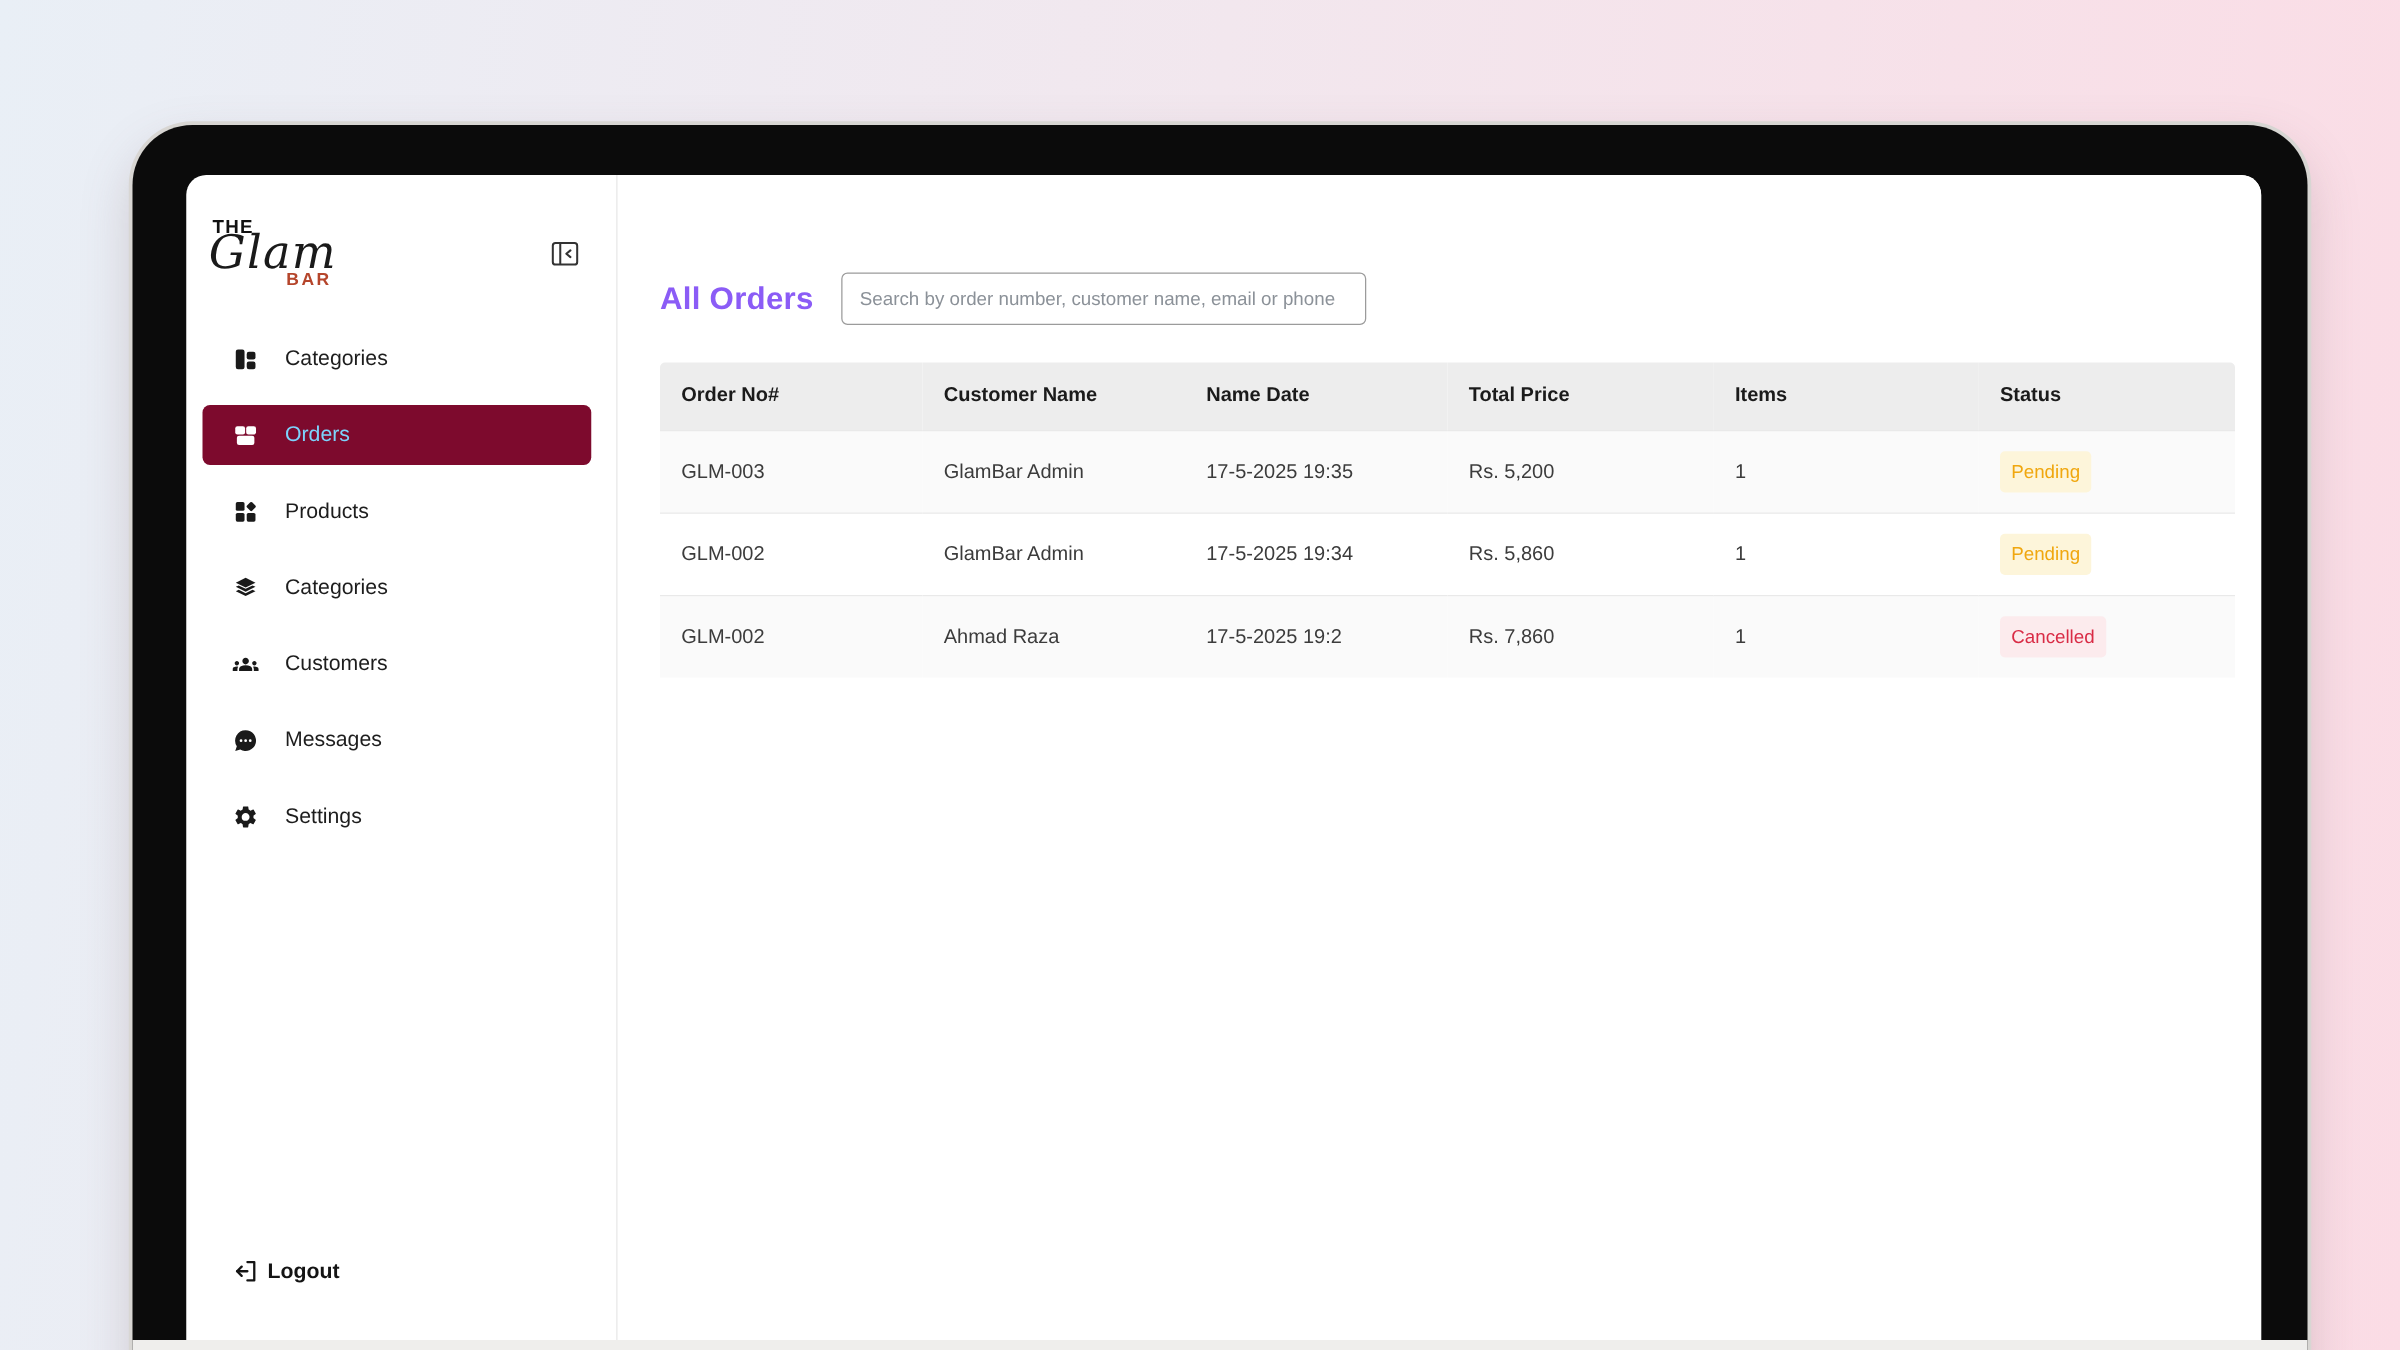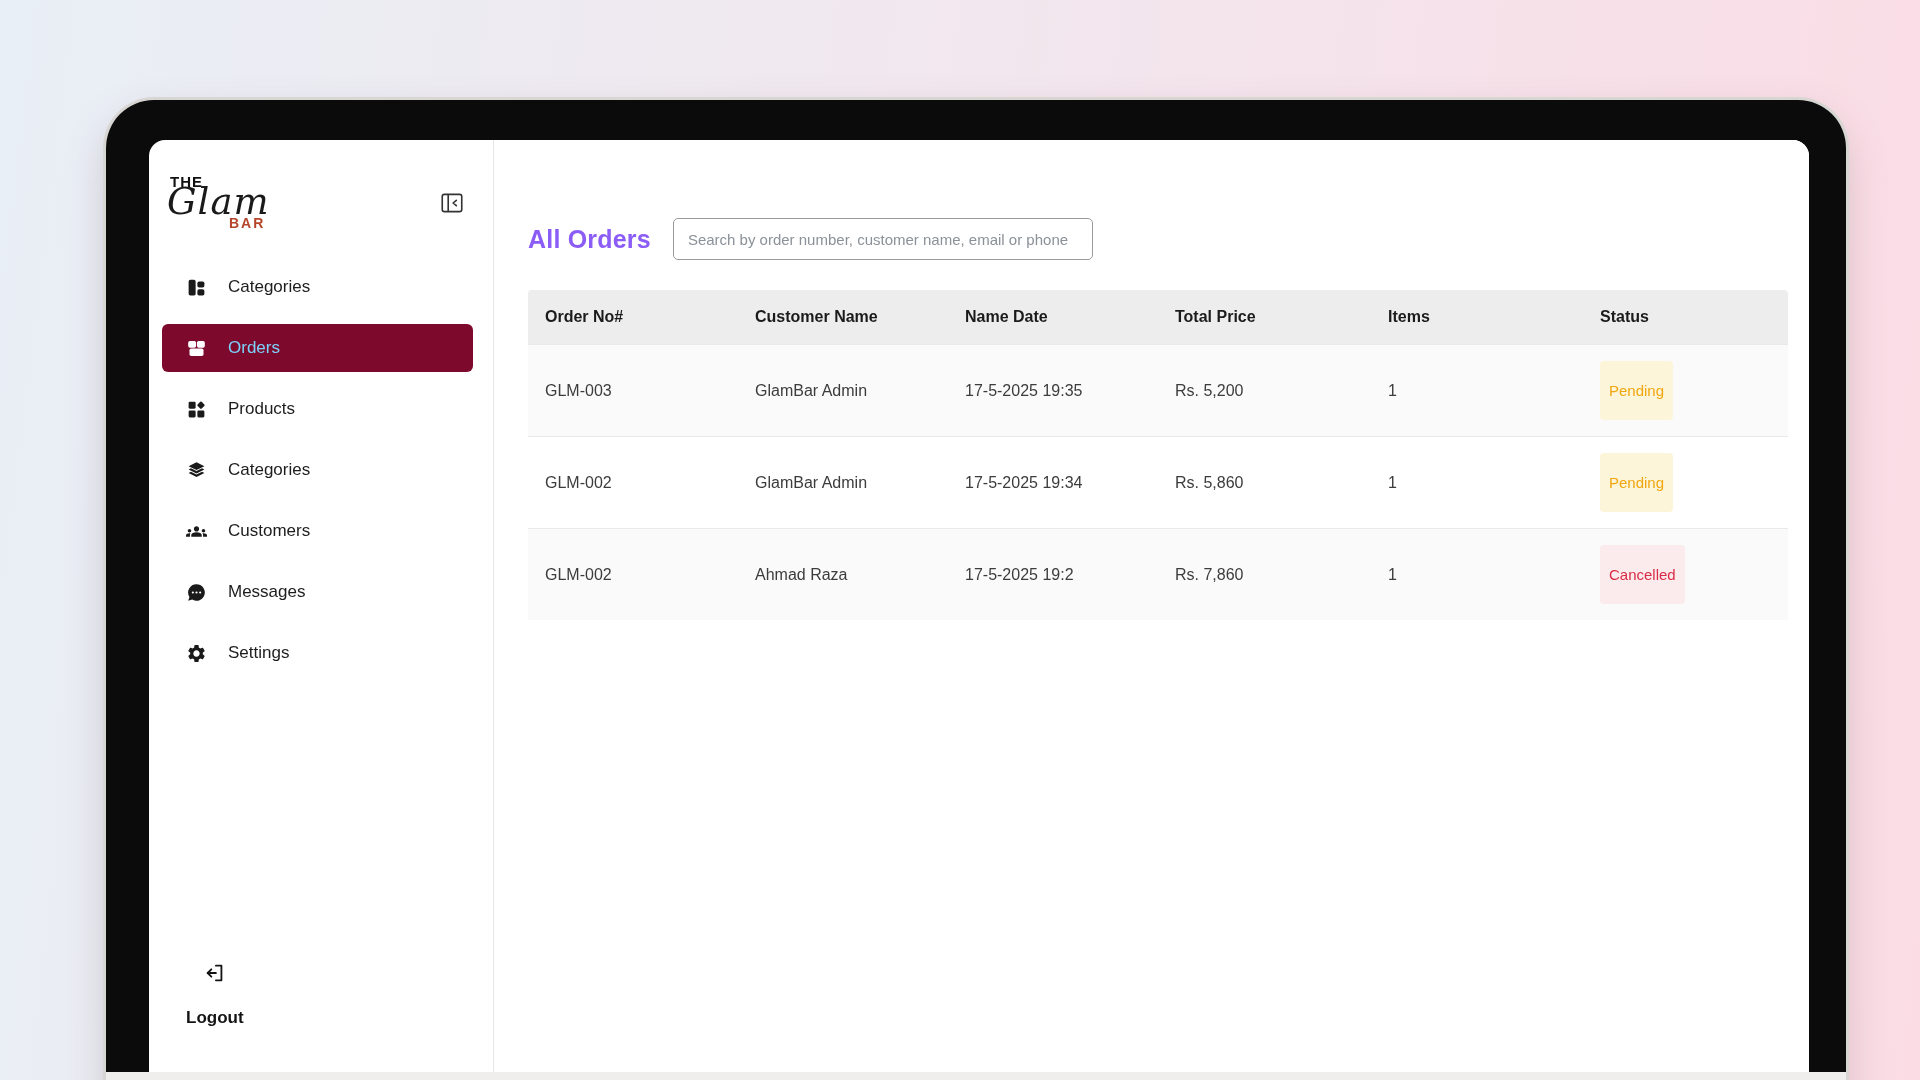--- a/index.html
+++ b/index.html
@@ -48,22 +48,22 @@
   .nav-item {
     display:flex; align-items:center; gap:21px;
     height:48px; margin:0 20px 13px 13px; padding-left:24px;
     border-radius:6px; cursor:pointer;
     font-size:17px; font-weight:500; color:#1d1d1d;
   }
   .nav-item .ic { width:21px; height:21px; display:inline-flex; }
   .nav-item.active { background:#7d0a2d; color:#7dd3fc; }
   .logout {
     margin-top:auto; margin-bottom:52px; margin-left:37px;
-    display:flex; align-items:center; gap:24px; cursor:pointer;
-    font-size:17px; font-weight:700; color:#141414; width:fit-content;flex-direction:column;
+    display:flex; align-items:center; gap:6px; cursor:pointer;
+    font-size:17px; font-weight:700; color:#141414; width:fit-content;
   }
 
   
   .main { flex:1; padding:78px 0 0 34px; background:#ffffff; overflow:hidden; }
   .main-header { display:flex; align-items:center; gap:22px; }
   .page-title { font-size:25px; font-weight:800; color:#8b5cf6; letter-spacing:.2px; }
   .search-input {
     width:420px; height:42px; border:1px solid #9b9b9b; border-radius:5px;
     padding:0 14px; font-size:15px; color:#333; outline:none;
     font-family:"Liberation Sans", sans-serif; white-space:nowrap; overflow:hidden;
@@ -78,21 +78,21 @@
     font-size:16px; font-weight:700; color:#1b1b1b;
   }
   thead th:first-child { border-radius:4px 0 0 0; }
   thead th:last-child { border-radius:0 4px 0 0; }
   tbody td {
     padding:16px 6px 16px 17px; font-size:16px; color:#3c3c3c;
     border-top:1px solid #e9e9e9;
   }
   tbody tr:nth-child(odd)  { background:#fafafa; }
   tbody tr:nth-child(even) { background:#ffffff; }
-  .badge { display:inline-block; padding:21px 9px; border-radius:4px; font-size:15px; }
+  .badge { display:inline-block; padding:8px 9px; border-radius:4px; font-size:15px; }
   .badge--pending   { color:#f0a70f; background:#fdf5da; }
   .badge--cancelled { color:#d92b45; background:#fcebed; }
 
   svg { display:block; }
 </style>
 </head>
 <body>
 
 <div class="stage">
   <div class="laptop"></div>

